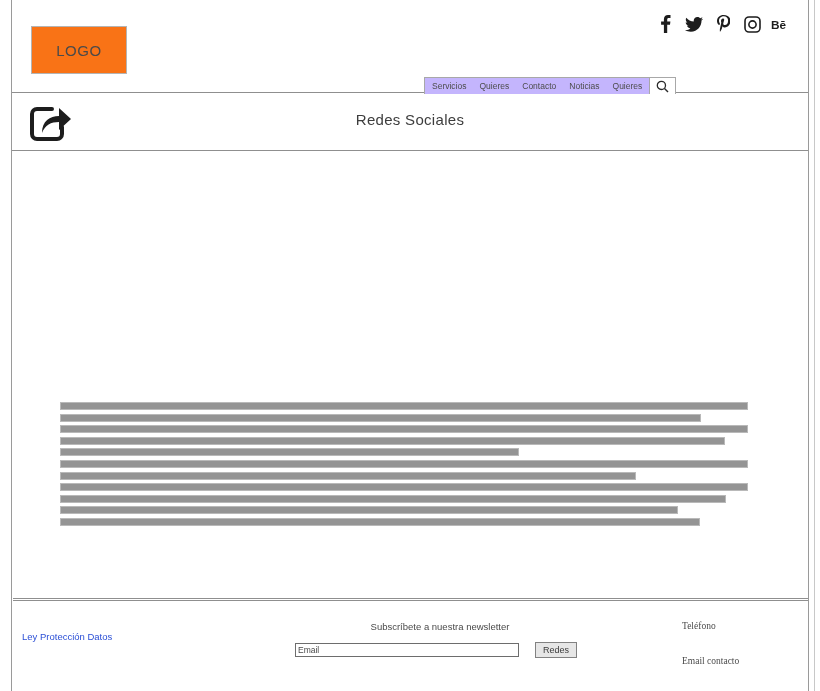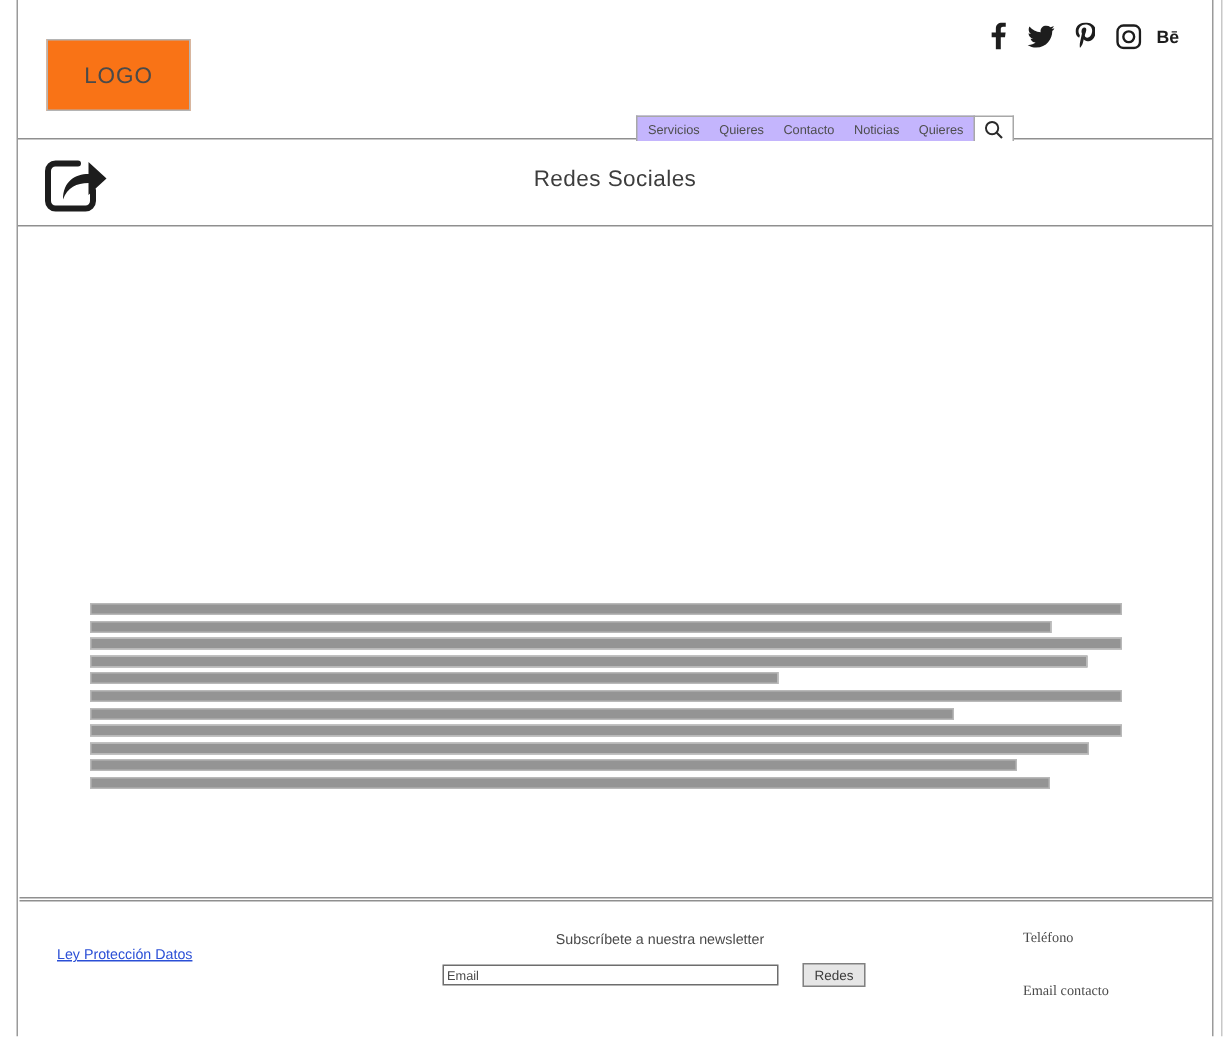--- a/index.html
+++ b/index.html
@@ -164,24 +164,23 @@
 
   
   .footer {
     position: absolute;
     left: 13px; top: 600px;
     width: 795px; height: 80px;
     border-top: 1px solid #8f8f8f;
   }
   .legal-link {
     position: absolute;
-    left: 25px; top: 30px;
+    left: 9px; top: 30px;
     font-size: 9.5px;
     color: #2b4fd6;
-    text-decoration: underline;
     cursor: pointer;
   }
   .newsletter {
     position: absolute;
     left: 246px; top: 20px;
     width: 290px;
     margin-left: 36px;
   }
   .newsletter-label {
     font-size: 9.5px;

